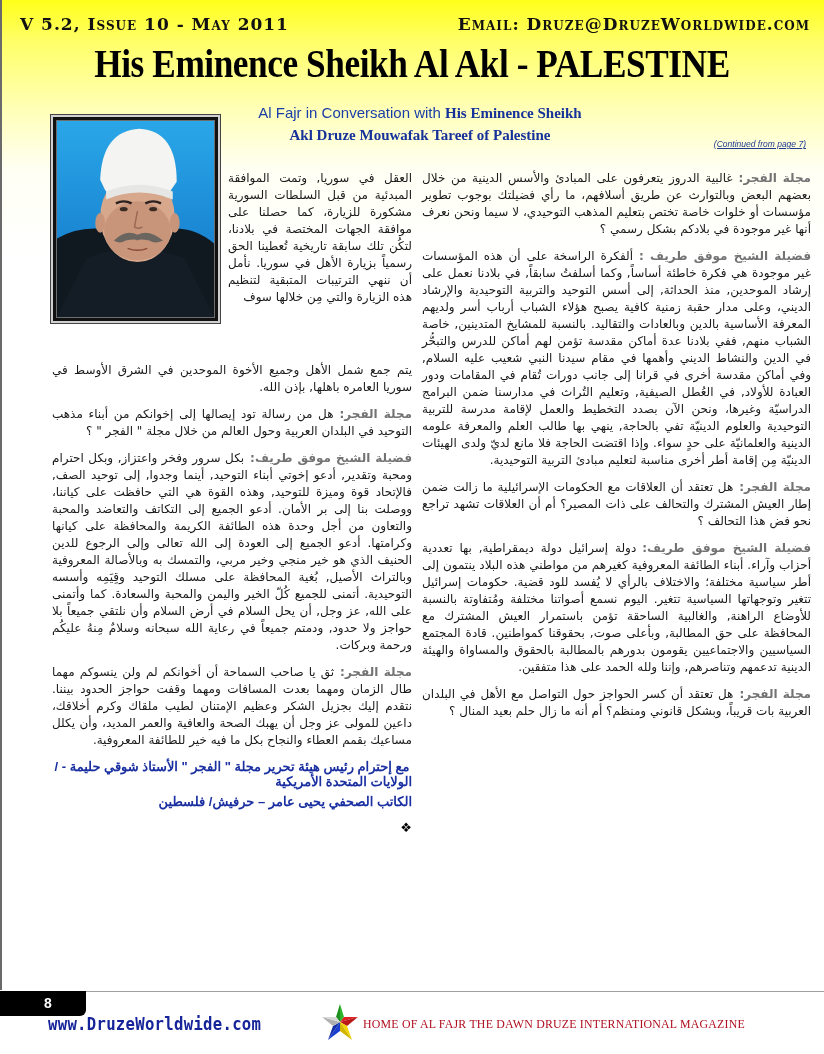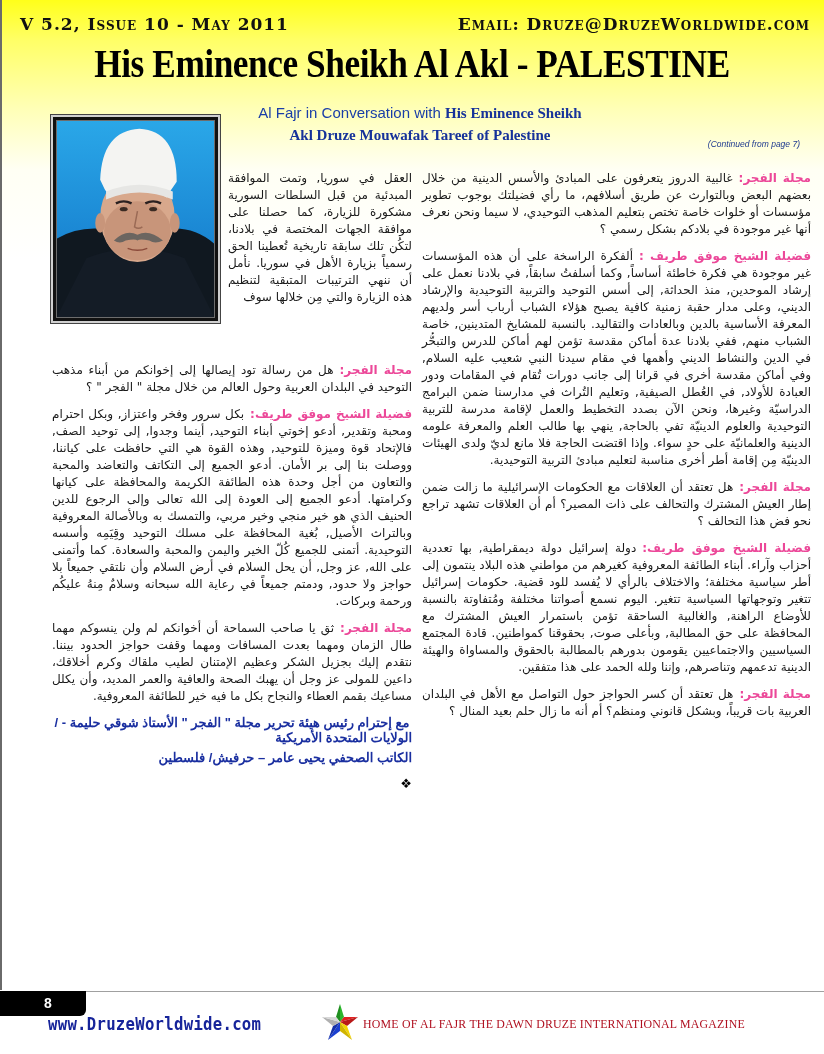--- a/index.html
+++ b/index.html
@@ -27,36 +27,36 @@
     color: #000; letter-spacing: -0.5px; transform: scaleX(0.86); transform-origin: center;
   }
 
   .subtitle {
     position: absolute; left: 200px; top: 102px; width: 440px; text-align: center;
     font-family: "Liberation Sans", sans-serif; font-size: 15px; line-height: 21px; color: #1a3ea8;
   }
   .subtitle .strong { font-weight: bold; color: #16329a; font-family: Liberation Serif, serif; }
 
   .continued {
-    position: absolute; right: 24px; top: 139px;
-    font-family: "Liberation Sans", sans-serif; font-style: italic; font-size: 8.5px; color: #1f3a8f;
+    position: absolute; right: 18px; top: 139px;
+    font-family: "Liberation Sans", sans-serif; font-style: italic; font-size: 8.5px; color: #1f3a8f; text-decoration: underline;
   }
 
   .photo-frame {
     position: absolute; left: 51px; top: 115px; width: 169px; height: 208px;
     background: #111; border: 2px solid #d0d0d0; outline: 1px solid #444; padding: 3px;
   }
   .photo-inner { position: relative; width: 100%; height: 100%; background: linear-gradient(to bottom, #2aa7e8, #1a86d3 60%, #127ac8); overflow: hidden; border: 1px solid #6d6d6d; }
   .photo-inner svg { position: absolute; left: 0; top: 0; width: 100%; height: 100%; }
 
   .ar {
     direction: rtl; text-align: justify; text-align-last: right;
     font-family: "DejaVu Sans", sans-serif; font-size: 12px; line-height: 17px; color: #1a1a1a;
   }
-  .ar .lbl { color: #ec4899; font-weight: bold; margin-left: 6px; }
+  .ar .lbl { color: #737373; font-weight: bold; margin-left: 6px; }
 
   .col-right { position: absolute; left: 422px; top: 170px; width: 389px; }
   .col-left-top { position: absolute; left: 228px; top: 170px; width: 184px; }
   .col-left { position: absolute; left: 52px; top: 362px; width: 360px; }
 
   .para { margin-bottom: 10px; }
 
   .signoff { direction: rtl; text-align: center; font-family: Liberation Sans, sans-serif; font-weight: bold; font-size: 13px; line-height: 15px; color: #1a2fa0; }
   .signoff-1 { margin-top: 4px; }
   .signoff-2 { margin-top: 5px; }
@@ -128,20 +128,21 @@
   <p class="para"><span class="lbl">مجلة الفجر:</span><span>هل تعتقد أن العلاقات مع الحكومات الإسرائيلية ما زالت ضمن إطار العيش المشترك والتحالف على ذات المصير؟ أم أن العلاقات تشهد تراجع نحو فض هذا التحالف ؟</span></p>
   <p class="para"><span class="lbl">فضيلة الشيخ موفق طريف:</span><span>دولة إسرائيل دولة ديمقراطية, بها تعددية أحزاب وآراء. أبناء الطائفة المعروفية كغيرهم من مواطني هذه البلاد ينتمون إلى أطر سياسية مختلفة؛ والاختلاف بالرأي لا يُفسد للود قضية. حكومات إسرائيل تتغير وتوجهاتها السياسية تتغير. اليوم نسمع أصواتنا مختلفة ومُتفاوتة بالنسبة للأوضاع الراهنة, والغالبية الساحقة تؤمن باستمرار العيش المشترك مع المحافظة على حق المطالبة, وبأعلى صوت, بحقوقنا كمواطنين. قادة المجتمع السياسيين والاجتماعيين يقومون بدورهم بالمطالبة بالحقوق والمساواة والهيئة الدينية تدعمهم وتناصرهم, وإننا ولله الحمد على هذا متفقين.</span></p>
   <p class="para"><span class="lbl">مجلة الفجر:</span><span>هل تعتقد أن كسر الحواجز حول التواصل مع الأهل في البلدان العربية بات قريباً، وبشكل قانوني ومنظم؟ أم أنه ما زال حلم بعيد المنال ؟</span></p>
 </div>
 
 <div class="col-left-top ar">
   <p>العقل في سوريا, وتمت الموافقة المبدئية من قبل السلطات السورية مشكورة للزيارة، كما حصلنا على موافقة الجهات المختصة في بلادنا، لتكُن تلك سابقة تاريخية تُعطينا الحق رسمياً بزيارة الأهل في سوريا. نأمل أن ننهي الترتيبات المتبقية لتنظيم هذه الزيارة والتي مِن خلالها سوف</p>
 </div>
 
 <div class="col-left ar">
+  <p class="para"><span>يتم جمع شمل الأهل وجميع الأخوة الموحدين في الشرق الأوسط في سوريا العامره باهلها, بإذن الله.</span></p>
   <p class="para"><span class="lbl">مجلة الفجر:</span><span>هل من رسالة تود إيصالها إلى إخوانكم من أبناء مذهب التوحيد في البلدان العربية وحول العالم من خلال مجلة " الفجر " ؟</span></p>
   <p class="para"><span class="lbl">فضيلة الشيخ موفق طريف:</span><span>بكل سرور وفخر واعتزاز, وبكل احترام ومحبة وتقدير, أدعو إخوتي أبناء التوحيد, أينما وجدوا, إلى توحيد الصف, فالإتحاد قوة وميزة للتوحيد, وهذه القوة هي التي حافظت على كياننا، ووصلت بنا إلى بر الأمان. أدعو الجميع إلى التكاتف والتعاضد والمحبة والتعاون من أجل وحدة هذه الطائفة الكريمة والمحافظة على كيانها وكرامتها. أدعو الجميع إلى العودة إلى الله تعالى وإلى الرجوع للدين الحنيف الذي هو خير منجي وخير مربي، والتمسك به وبالأصالة المعروفية وبالتراث الأصيل, بُغية المحافظة على مسلك التوحيد وقِيَمِه وأسسه التوحيدية. أتمنى للجميع كُلّ الخير واليمن والمحبة والسعادة. كما وأتمنى على الله, عز وجل, أن يحل السلام في أرض السلام وأن نلتقي جميعاً بلا حواجز ولا حدود, ودمتم جميعاً في رعاية الله سبحانه وسلامٌ مِنهُ عليكُم ورحمة وبركات.</span></p>
   <p class="para"><span class="lbl">مجلة الفجر:</span><span>ثق يا صاحب السماحة أن أخوانكم لم ولن ينسوكم مهما طال الزمان ومهما بعدت المسافات ومهما وقفت حواجز الحدود بيننا. نتقدم إليك بجزيل الشكر وعظيم الإمتنان لطيب ملقاك وكرم أخلاقك، داعين للمولى عز وجل أن يهبك الصحة والعافية والعمر المديد، وأن يكلل مساعيك بقمم العطاء والنجاح بكل ما فيه خير للطائفة المعروفية.</span></p>
   <div class="signoff signoff-1">مع إحترام رئيس هيئة تحرير مجلة " الفجر " الأستاذ شوقي حليمة - / الولايات المتحدة الأمريكية</div>
   <div class="signoff signoff-2">الكاتب الصحفي يحيى عامر – حرفيش/ فلسطين</div>
   <div class="ornament">❖</div>
 </div>
 
 <div class="footer-line"></div>
 <div class="page-tab">

